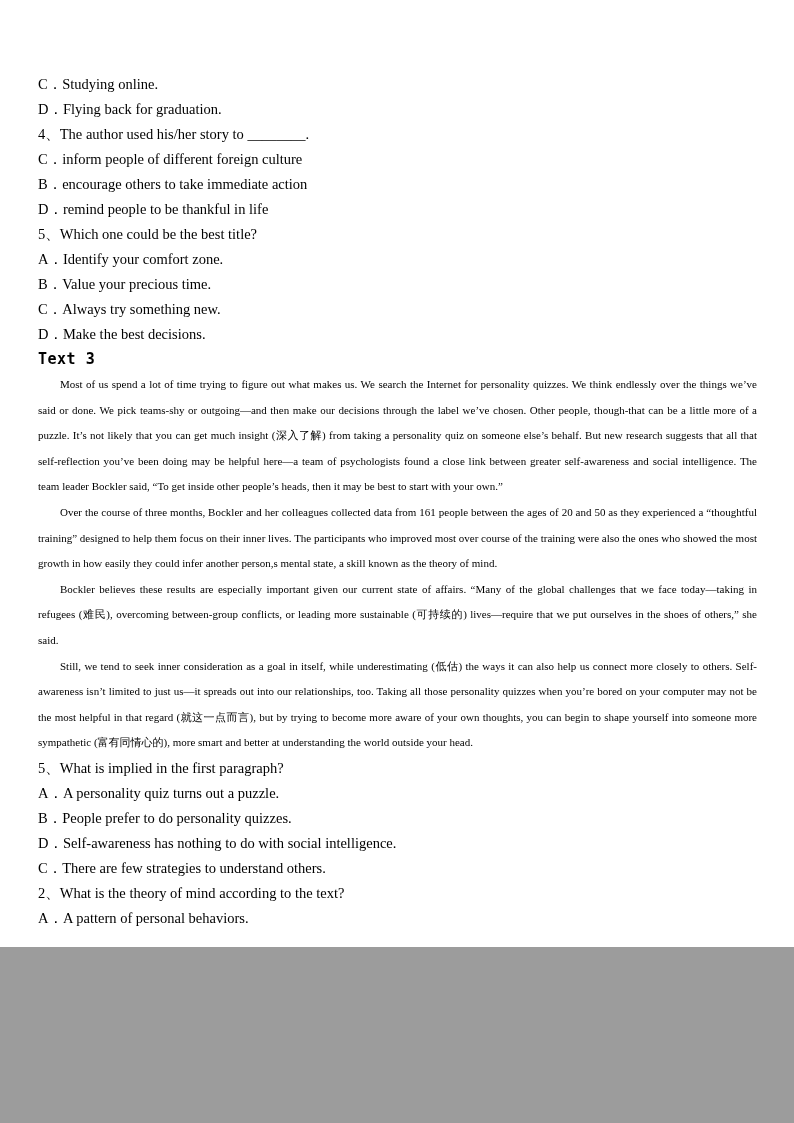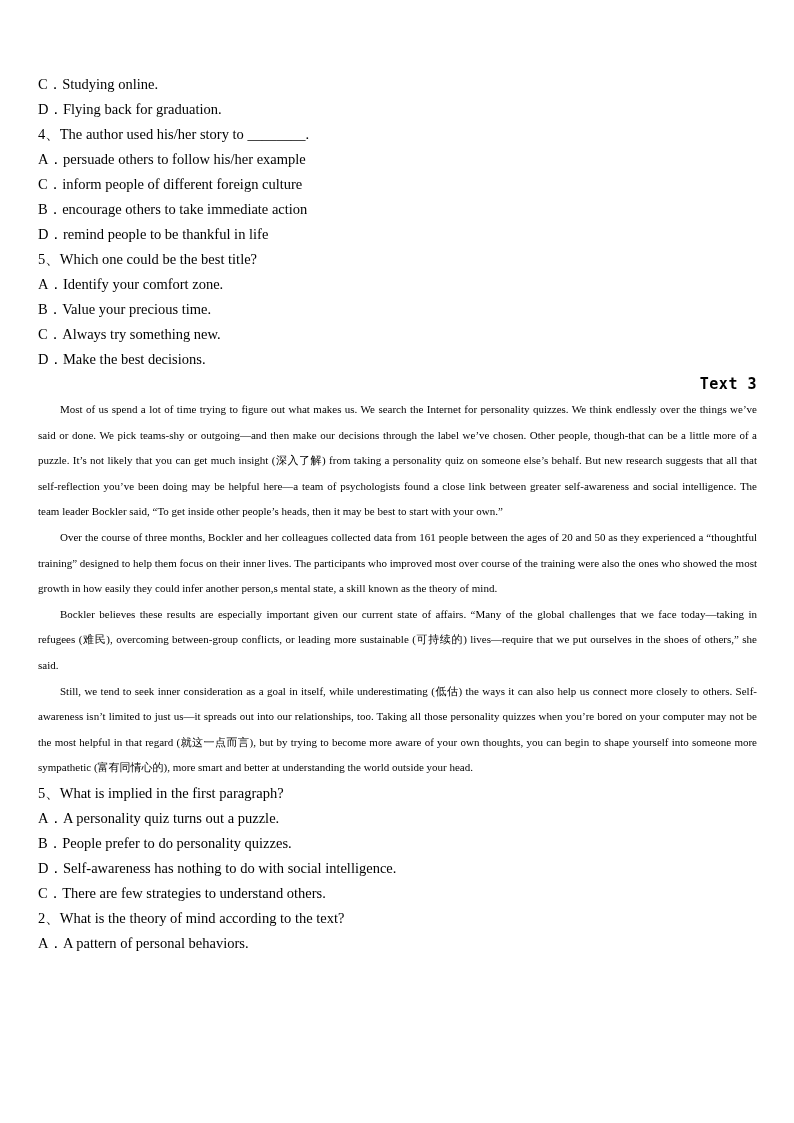--- a/index.html
+++ b/index.html
@@ -3,60 +3,59 @@
 <meta charset="utf-8">
 <style>
   html, body {
     margin: 0;
     padding: 0;
     background: #9c9c9c;
   }
   .page {
     position: relative;
     width: 794px;
-    height: 1123px;
+    height: 947px;
     margin: 0 auto;
     background: #ffffff;
     box-sizing: border-box;
     padding: 72px 37px 0 38px;
     font-family: "Liberation Serif", "DejaVu Serif", serif;
     color: #000000;
     overflow: hidden;
   }
   .line {
     font-size: 14.5px;
     line-height: 25px;
     white-space: pre-wrap;
   }
   .heading {
     font-family: "DejaVu Sans Mono", "Liberation Mono", monospace;
     font-weight: bold;
     font-size: 15px;
     line-height: 25px;
-    text-align: right;
+    text-align: left;
     letter-spacing: 0.5px;
   }
   .para {
     margin: 0;
     font-size: 11px;
     line-height: 25.6px;
     text-align: justify;
     text-indent: 2em;
   }
 </style>
 </head>
 <body>
 
 <div class="page">
 
   <div class="line">C．Studying online.</div>
   <div class="line">D．Flying back for graduation.</div>
 
   <div class="line">4、The author used his/her story to ________.</div>
-  <div class="line">A．persuade others to follow his/her example</div>
   <div class="line">C．inform people of different foreign culture</div>
   <div class="line">B．encourage others to take immediate action</div>
   <div class="line">D．remind people to be thankful in life</div>
 
   <div class="line">5、Which one could be the best title?</div>
   <div class="line">A．Identify your comfort zone.</div>
   <div class="line">B．Value your precious time.</div>
   <div class="line">C．Always try something new.</div>
   <div class="line">D．Make the best decisions.</div>
 

